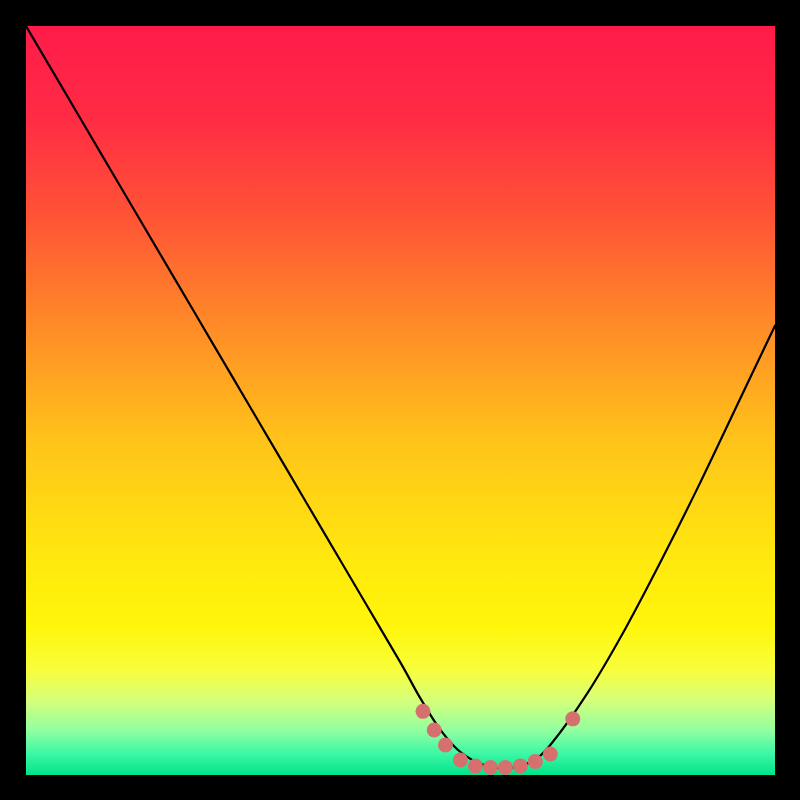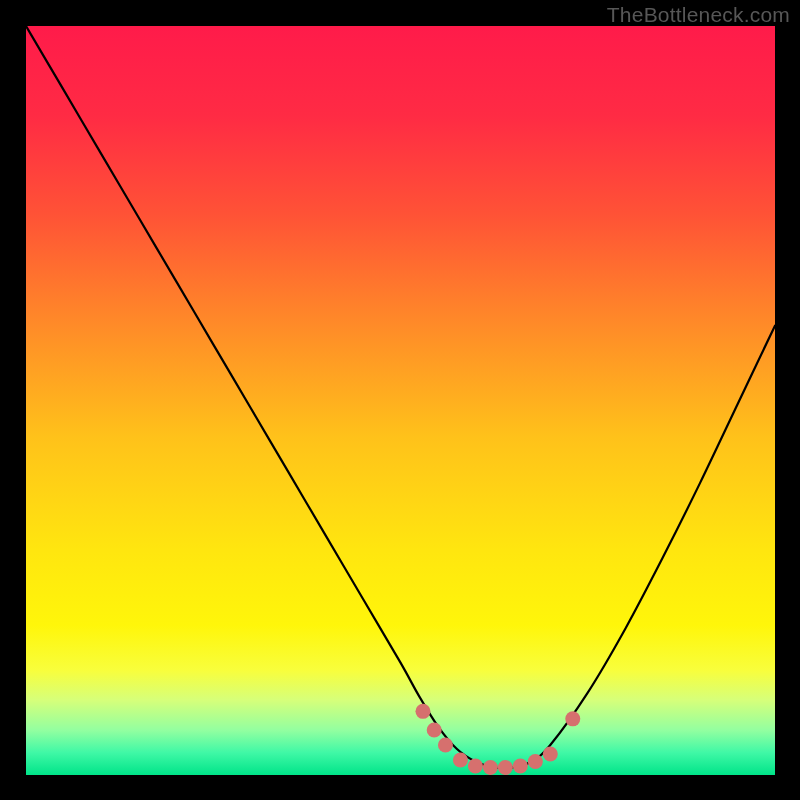--- a/index.html
+++ b/index.html
@@ -84,14 +84,13 @@
           <circle cx="449.40" cy="740.01" r="7.5" fill="#d6706e"></circle>
           <circle cx="464.38" cy="741.51" r="7.5" fill="#d6706e"></circle>
           <circle cx="479.36" cy="741.51" r="7.5" fill="#d6706e"></circle>
           <circle cx="494.34" cy="740.01" r="7.5" fill="#d6706e"></circle>
           <circle cx="509.32" cy="735.52" r="7.5" fill="#d6706e"></circle>
           <circle cx="524.30" cy="728.03" r="7.5" fill="#d6706e"></circle>
           <circle cx="546.77" cy="692.83" r="7.5" fill="#d6706e"></circle>
         </g>
     </svg>
   </div>
-  <div class="watermark">TheBottleneck.com</div>
 </div>
 
 </body></html>

